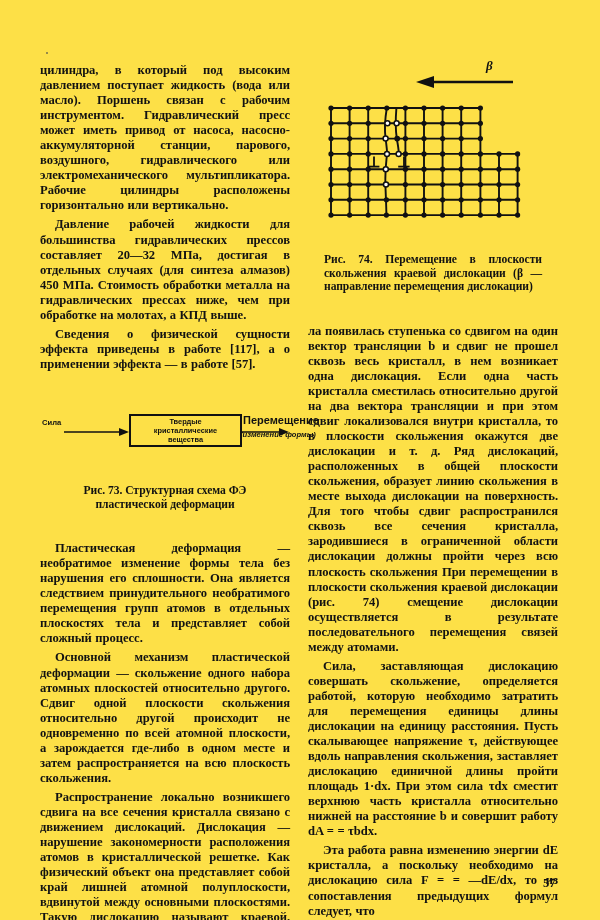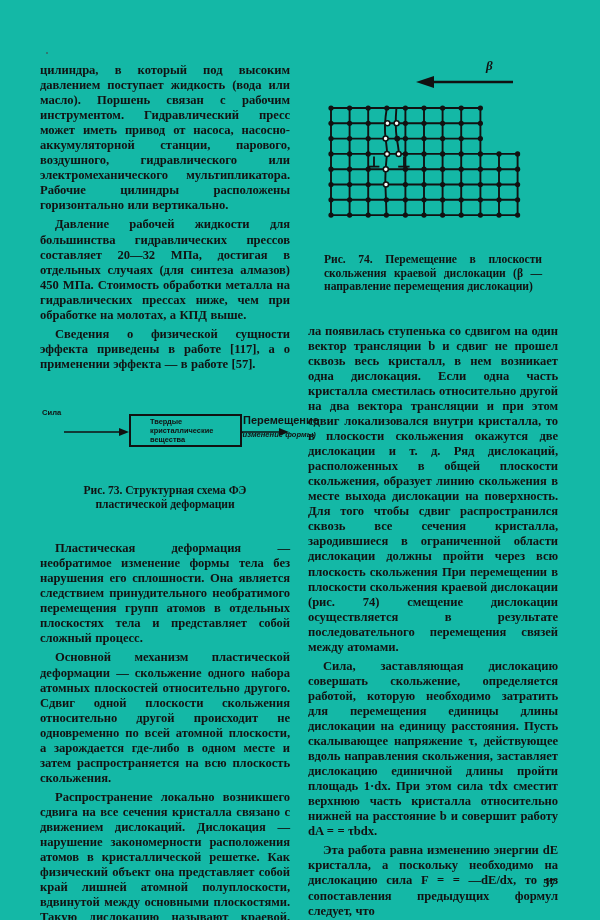--- a/index.html
+++ b/index.html
@@ -4,21 +4,21 @@
 <style>
   html, body {
     margin: 0;
     padding: 0;
     background: #ffffff;
   }
   #page {
     position: relative;
     width: 600px;
     height: 920px;
-    background: #14b8a6;
+    background: #fde047;
     overflow: hidden;
     font-family: "Liberation Serif", "DejaVu Serif", serif;
     color: #121212;
   }
 
   
   .col {
     position: absolute;
     top: 0;
     width: 250px;
@@ -71,31 +71,32 @@
     position: absolute;
     left: 89px;
     top: 6px;
     width: 113px;
     height: 33px;
     border: 2px solid #111;
     box-sizing: border-box;
     display: flex;
     align-items: center;
     justify-content: center;
+    text-align: center;
     font-size: 7.4px;
     font-weight: 700;
     line-height: 9.2px;
     padding: 0 19px;
     box-sizing: border-box;
     font-family: "Liberation Sans", sans-serif;
   }
   #fig73 .lbl-in {
     position: absolute;
     left: 2px;
-    top: 0;
+    top: 10px;
     font-size: 7.6px;
     font-weight: 700;
     font-family: "Liberation Sans", sans-serif;
   }
   #fig73 .lbl-out1 {
     position: absolute;
     left: 203px;
     top: 6px;
     font-size: 11px;
     font-weight: 700;

